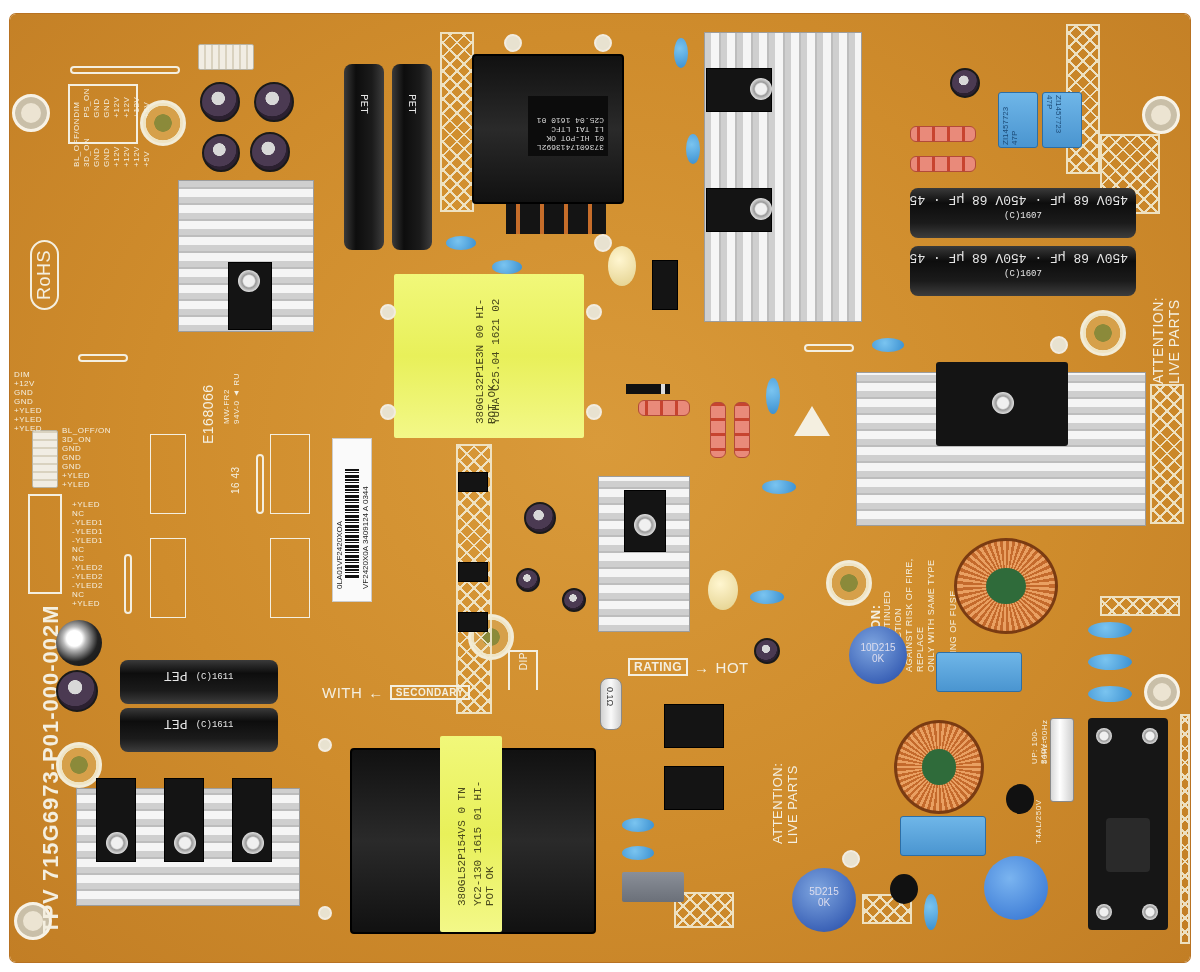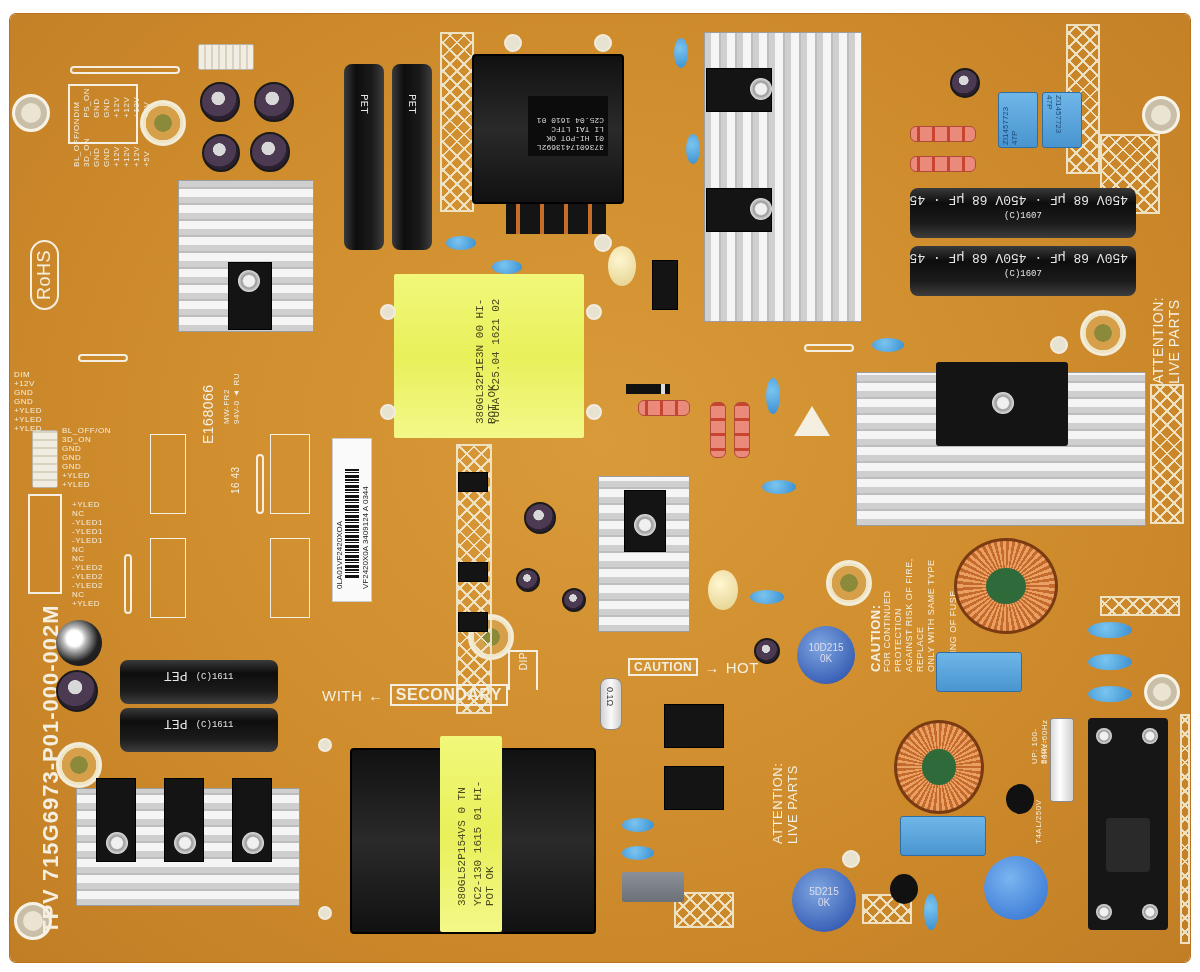--- a/index.html
+++ b/index.html
@@ -251,25 +251,25 @@
   <div class="transistor" style="left:86px; top:764px; width:40px; height:84px;"></div>
   <div class="screw" style="left:96px; top:818px;"></div>
   <div class="transistor" style="left:154px; top:764px; width:40px; height:84px;"></div>
   <div class="screw" style="left:164px; top:818px;"></div>
   <div class="transistor" style="left:222px; top:764px; width:40px; height:84px;"></div>
   <div class="screw" style="left:232px; top:818px;"></div>
 
   <div class="abs silk" style="left:312px; top:670px; display:flex; align-items:center; gap:6px; font-size:15px;">
     <span>WITH</span>
     <span>←</span>
-    <span class="label-box" style="font-size:16px;">SECONDARY</span>
+    <span class="label-box" style="font-size:10px;">SECONDARY</span>
   </div>
 
   <div class="abs silk" style="left:618px; top:644px; display:flex; align-items:center; gap:6px; font-size:15px;">
-    <span class="label-box" style="font-size:12px;">CAUTION</span>
+    <span class="label-box" style="font-size:12px;">RATING</span>
     <span>→</span>
     <span>HOT</span>
   </div>
 
   <div class="abs silk" style="left:498px; top:636px; width:30px; height:40px; border:2px solid #f4efe0; border-bottom:none; text-align:center; font-size:10px;">
     <span class="vert">DIP</span>
   </div>
 
   <div class="abs" style="left:590px; top:664px; width:22px; height:52px; border-radius:8px; background:linear-gradient(90deg,#d2d2d2,#fafafa,#cfcfcf); border:1px solid #8a8a8a;">
     <div class="vert-down" style="font-size:9px; color:#333; padding:8px 4px;">0.1Ω</div>
@@ -295,21 +295,21 @@
     <span style="font-size:13px; font-weight:bold;">CAUTION:</span><br>
     <span>FOR CONTINUED PROTECTION</span><br>
     <span>AGAINST RISK OF FIRE, REPLACE</span><br>
     <span>ONLY WITH SAME TYPE AND</span><br>
     <span>RATING OF FUSE.</span>
   </div>
 
   <div class="toroid" style="left:944px; top:524px; width:104px; height:96px;"></div>
   <div class="toroid" style="left:884px; top:706px; width:90px; height:94px;"></div>
 
-  <div class="ycap" style="left:787px; top:612px; width:58px; height:58px; color:#dde; font-size:10px; text-align:center; padding-top:16px;">
+  <div class="ycap" style="left:839px; top:612px; width:58px; height:58px; color:#dde; font-size:10px; text-align:center; padding-top:16px;">
     <div>10D215</div>
     <div>0K</div>
   </div>
   <div class="ycap" style="left:782px; top:854px; width:64px; height:64px; color:#dde; font-size:10px; text-align:center; padding-top:18px;">
     <div>5D215</div>
     <div>0K</div>
   </div>
 
   <div class="xcap" style="left:926px; top:638px; width:86px; height:40px;"></div>
   <div class="xcap" style="left:890px; top:802px; width:86px; height:40px;"></div>

